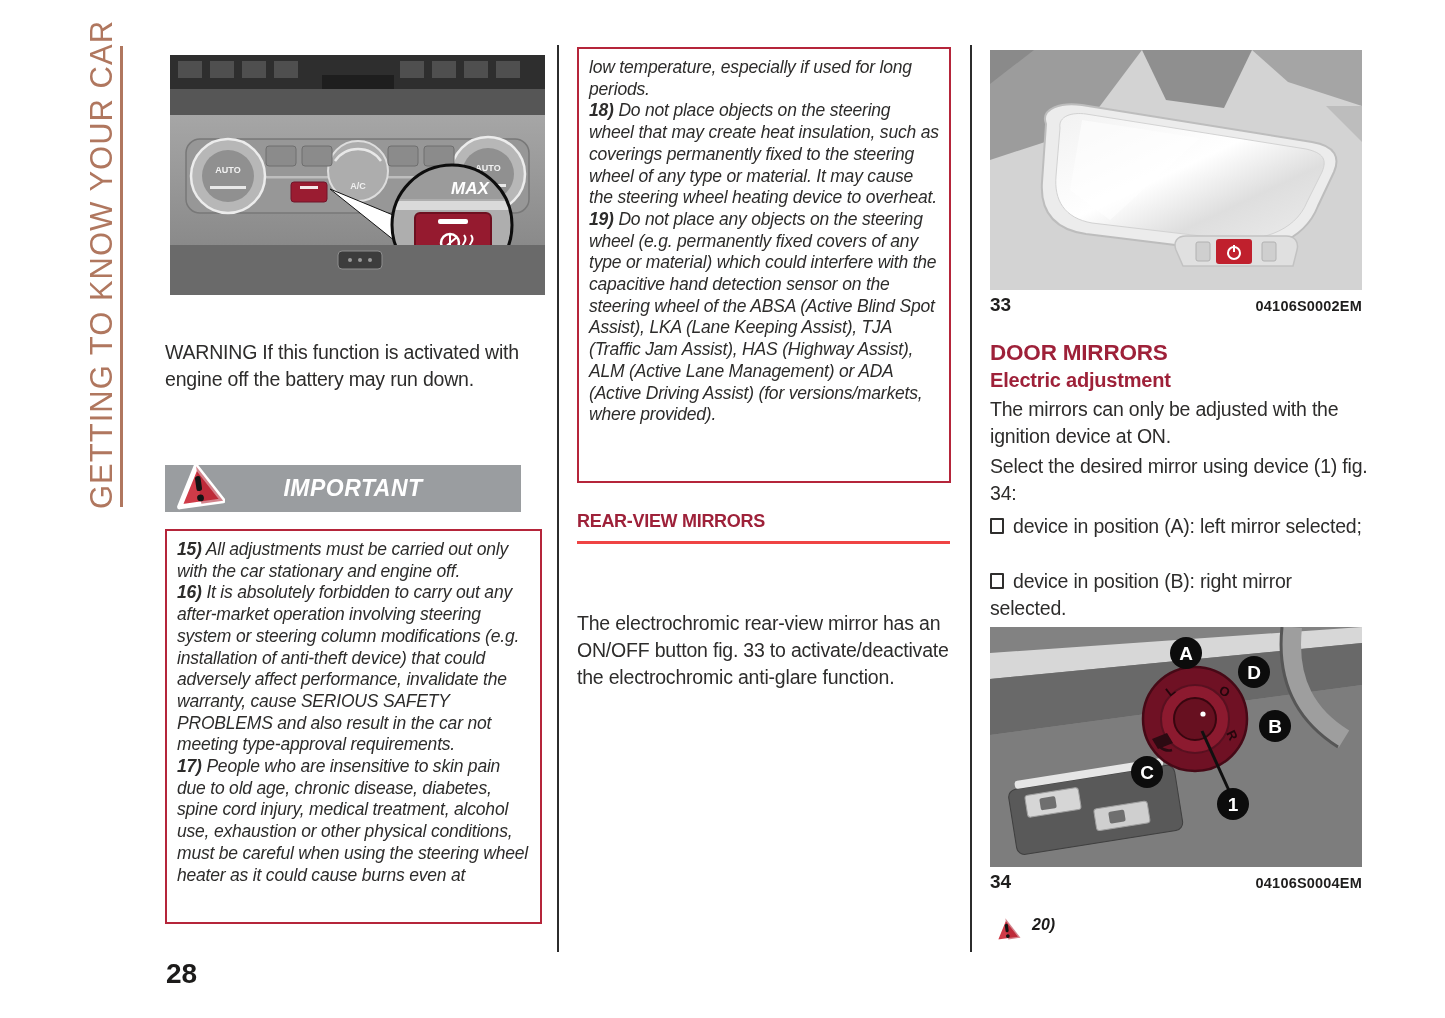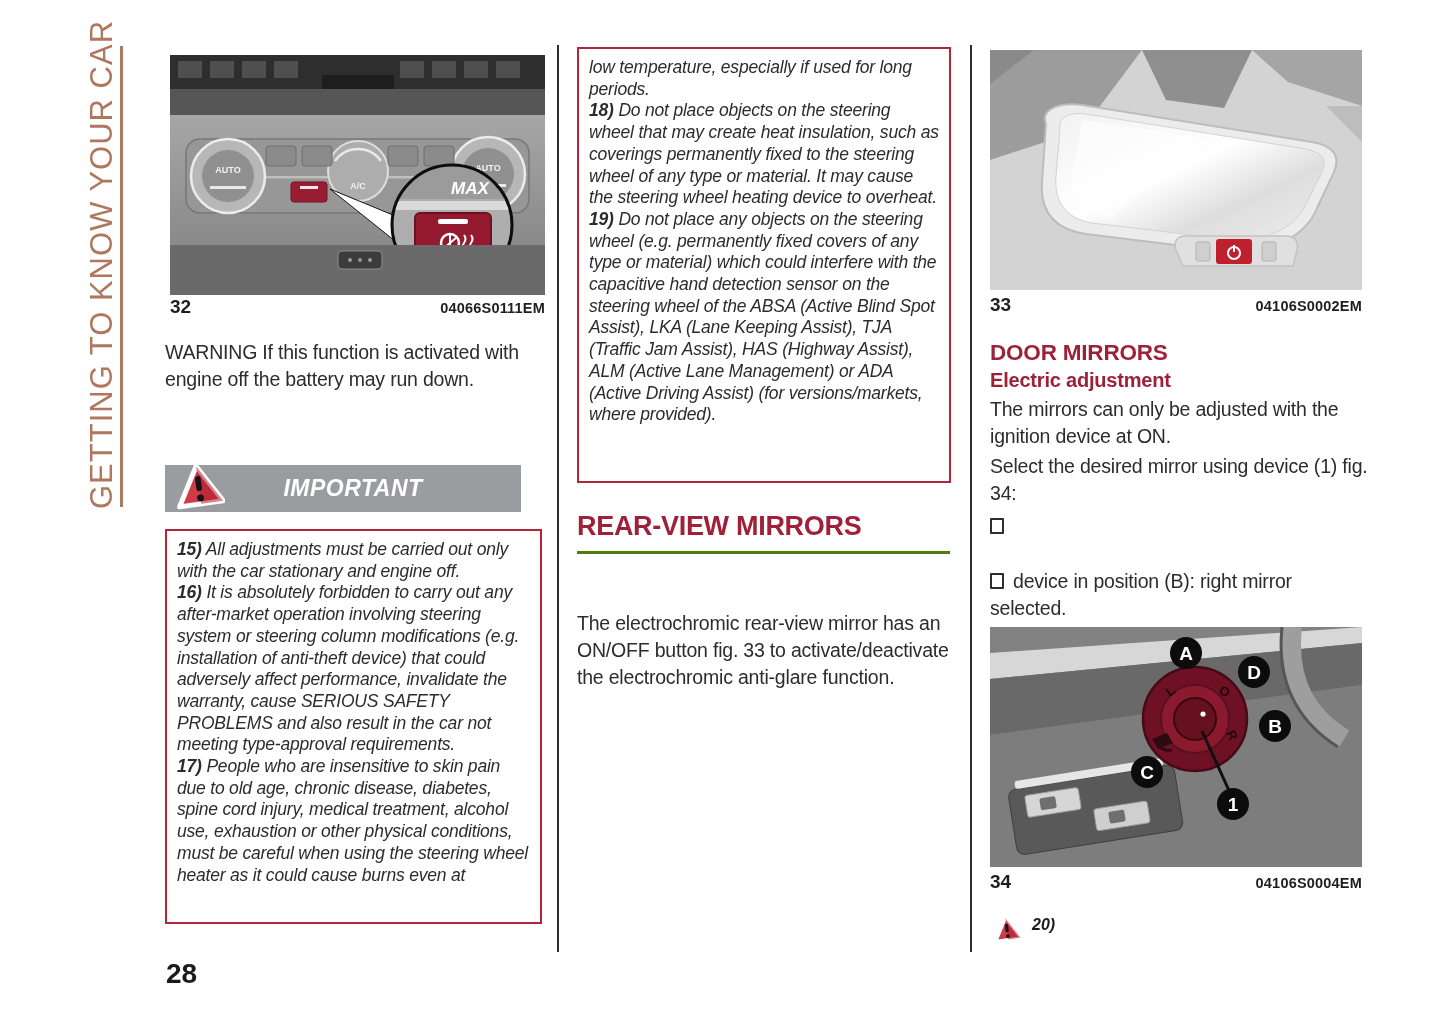--- a/index.html
+++ b/index.html
@@ -28,22 +28,22 @@
     padding:8px 10px 4px 10px;overflow:hidden;}
   .warn-item{margin:0;font-style:italic;font-size:17.5px;line-height:21.7px;
     letter-spacing:-.2px;color:#2d2c2b;}
   .warn-item b{font-style:italic;font-weight:700;}
 
   .banner{position:absolute;background:#9a9da0;display:flex;align-items:center;}
   .banner-label{flex:1;text-align:center;color:#ffffff;font-weight:700;font-style:italic;
     font-size:23px;letter-spacing:.5px;padding-right:40px;}
   .banner-icon{margin-left:8px;margin-top:-4px;}
 
-  .h1-red{position:absolute;font-size:27px;font-weight:700;letter-spacing:-.3px;color:#9e2139;
-    border-bottom:3px solid #4d7c0f;padding-bottom:9px;}
+  .h1-red{position:absolute;font-size:18px;font-weight:700;letter-spacing:-.3px;color:#9e2139;
+    border-bottom:3px solid #ef4444;padding-bottom:9px;}
   .h2-red{position:absolute;font-size:21px;font-weight:700;letter-spacing:-.2px;
     line-height:25px;color:#9e2139;}
   .h3-red{position:absolute;font-size:20px;font-weight:700;letter-spacing:-.2px;color:#9e2139;}
 
   .bullet{position:absolute;font-size:19.5px;line-height:27px;letter-spacing:-.2px;}
   .sq{display:inline-block;width:10px;height:12px;border:2.5px solid #2f2e2d;
     border-radius:1px;margin-right:9px;transform:translateY(1px);}
 
   .footnote{position:absolute;display:flex;align-items:flex-start;gap:10px;}
   .footnote-label{font-size:16px;font-weight:700;font-style:italic;color:#1c1b1a;}
@@ -129,24 +129,20 @@
       </g>
       <circle cx="282" cy="170" r="60" fill="none" stroke="#0d0d0d" stroke-width="3"></circle>
       <rect x="0" y="190" width="375" height="50" fill="#6a6a6a"></rect>
       <rect x="168" y="196" width="44" height="18" rx="4" fill="#3c3c3c" stroke="#8e8e8e"></rect>
       <g fill="#9a9a9a">
           <circle cx="180" cy="205" r="2"></circle>
           <circle cx="190" cy="205" r="2"></circle>
           <circle cx="200" cy="205" r="2"></circle>
         </g>
     </svg>
-  </div>
-  <div class="caption" style="left:170px;top:296px;width:375px;">
-    <span class="cap-num">32</span>
-    <span class="cap-code">04066S0111EM</span>
   </div>
 
   <div class="body-text" style="left:165px;top:339px;width:368px;">WARNING If this function is activated with engine off the battery may run down.</div>
 
   <div class="banner" style="left:165px;top:465px;width:356px;height:47px;">
     <svg class="banner-icon" width="52" height="50" viewBox="0 0 52 50">
       <g transform="rotate(-8 26 25)">
         <path d="M26 4 L48 42 L4 42 Z" fill="#cf3b48" stroke="#ffffff" stroke-width="5" stroke-linejoin="round"></path>
         <path d="M26 4 L48 42 L26 42 Z" fill="#b01d2e" opacity=".55"></path>
         <rect x="23.2" y="14" width="5.6" height="15" rx="2.5" fill="#141414"></rect>
@@ -205,21 +201,21 @@
   <div class="caption" style="left:990px;top:294px;width:372px;">
     <span class="cap-num">33</span>
     <span class="cap-code">04106S0002EM</span>
   </div>
 
   <div class="h3-red" style="left:990px;top:340px;font-size:22.5px;">DOOR MIRRORS</div>
   <div class="h3-red" style="left:990px;top:369px;">Electric adjustment</div>
   <div class="body-text" style="left:990px;top:396px;width:378px;">The mirrors can only be adjusted with the ignition device at ON.</div>
   <div class="body-text" style="left:990px;top:453px;width:378px;">Select the desired mirror using device (1) fig. 34:</div>
 
-  <div class="bullet" style="left:990px;top:513px;width:378px;"><span class="sq"></span></div>
+  <div class="bullet" style="left:990px;top:513px;width:378px;"><span class="sq"></span><span>device in position (A): left mirror selected;</span></div>
   <div class="bullet" style="left:990px;top:568px;width:378px;"><span class="sq"></span><span>device in position (B): right mirror selected.</span></div>
 
   <div class="fig" style="left:990px;top:627px;width:372px;">
     <svg viewBox="0 0 372 240">
       <rect x="0" y="0" width="372" height="240" fill="#828282"></rect>
       <polygon points="0,26 372,0 372,16 0,52" fill="#d7d7d7"></polygon>
       <polygon points="0,52 372,16 372,58 0,108" fill="#696969"></polygon>
       <polygon points="0,108 372,58 372,240 0,240" fill="#7d7d7d"></polygon>
       <path d="M302,0 C296,56 318,90 354,112" fill="none" stroke="#9e9e9e" stroke-width="20"></path>
       <path d="M292,0 C286,58 310,96 348,120" fill="none" stroke="#565656" stroke-width="3"></path>

